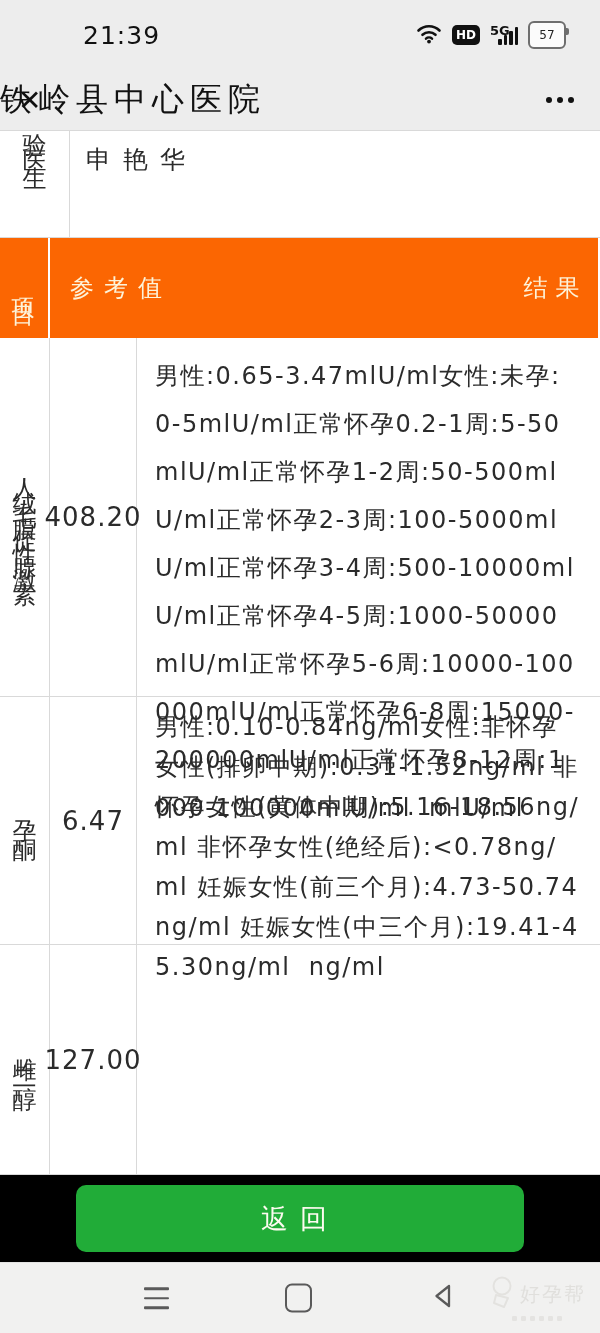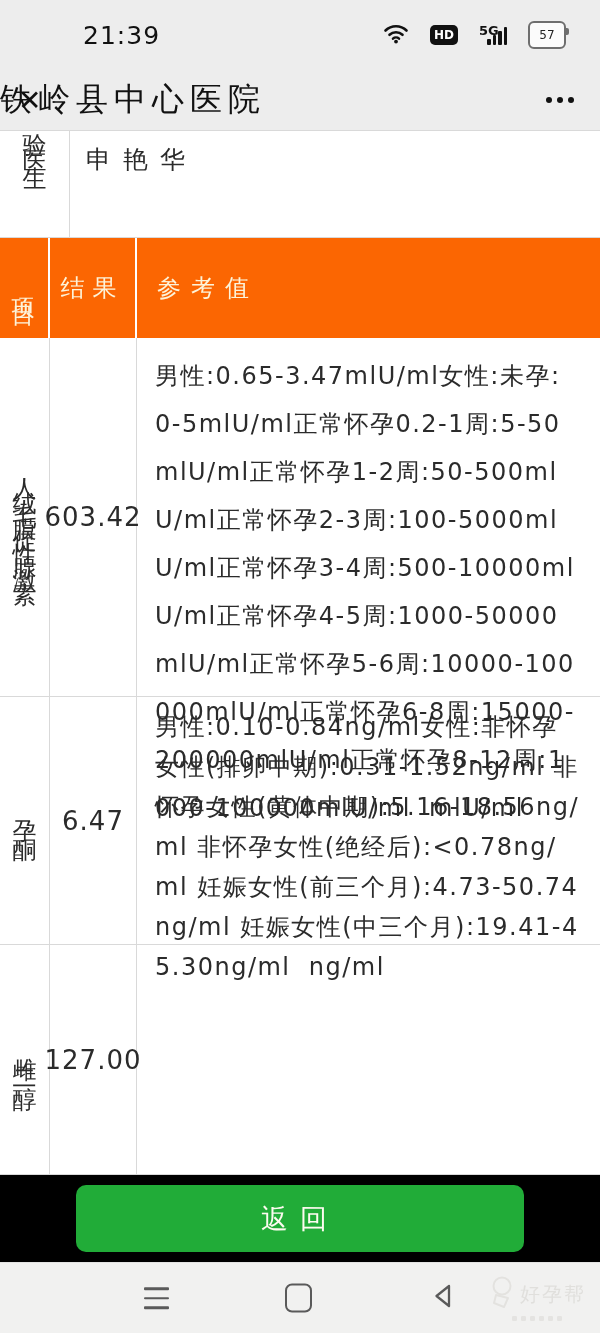--- a/index.html
+++ b/index.html
@@ -9,21 +9,21 @@
     background:#000000; overflow:hidden;
     font-family:"DejaVu Sans", sans-serif; color:#2b2b2b;
   }
 
   
   .statusbar {
     height:70px; background:#EDEDED;
     display:flex; align-items:center;
   }
   .sb-time { margin-left:83px; font-size:25px; color:#111; letter-spacing:1px; }
-  .sb-icons { margin-left:auto; margin-right:34px; display:flex; align-items:center; gap:21px; }
+  .sb-icons { margin-left:auto; margin-right:34px; display:flex; align-items:center; gap:10px; }
   .hd-badge {
     width:28px; height:20px; background:#111; border-radius:5px;
     color:#fff; font-size:12px; font-weight:bold; display:flex; align-items:center; justify-content:center;
   }
   .signal { position:relative; width:28px; height:22px; }
   .signal .sg { position:absolute; top:-1px; left:0; font-size:13px; font-weight:bold; color:#111; }
   .signal .bars { position:absolute; bottom:1px; right:0; display:flex; align-items:flex-end; gap:2px; }
   .signal .bars i { display:block; width:3.5px; background:#111; border-radius:1px; }
   .battery {
     position:relative; width:38px; height:28px; border:2px solid #6e6e6e; border-radius:6px;
@@ -169,29 +169,29 @@
       <div class="c1">
         <span class="vtext">验医生</span>
       </div>
       <div class="c2">申艳华</div>
     </div>
 
     <div class="trow row-head">
       <div class="hc h1">
         <span class="vtext">项目</span>
       </div>
+      <div class="hc h3">参考值</div>
       <div class="hc h2">结果</div>
-      <div class="hc h3">参考值</div>
     </div>
 
     <div class="trow drow row-1">
       <div class="c1">
         <span class="vtext">人绒毛膜促性腺激素</span>
       </div>
-      <div class="c2">603.42</div>
+      <div class="c2">408.20</div>
       <div class="c3">男性:0.65-3.47mlU/ml女性:未孕:0-5mlU/ml正常怀孕0.2-1周:5-50mlU/ml正常怀孕1-2周:50-500mlU/ml正常怀孕2-3周:100-5000mlU/ml正常怀孕3-4周:500-10000mlU/ml正常怀孕4-5周:1000-50000mlU/ml正常怀孕5-6周:10000-100000mlU/ml正常怀孕6-8周:15000-200000mlU/ml正常怀孕8-12周:1000-100000mlU/ml  mlU/ml</div>
     </div>
 
     <div class="trow drow row-2">
       <div class="c1">
         <span class="vtext">孕酮</span>
       </div>
       <div class="c2">6.47</div>
       <div class="c3">男性:0.10-0.84ng/ml女性:非怀孕女性(排卵中期):0.31-1.52ng/ml 非怀孕女性(黄体中期):5.16-18.56ng/ml 非怀孕女性(绝经后):&lt;0.78ng/ml 妊娠女性(前三个月):4.73-50.74ng/ml 妊娠女性(中三个月):19.41-45.30ng/ml  ng/ml</div>
     </div>

